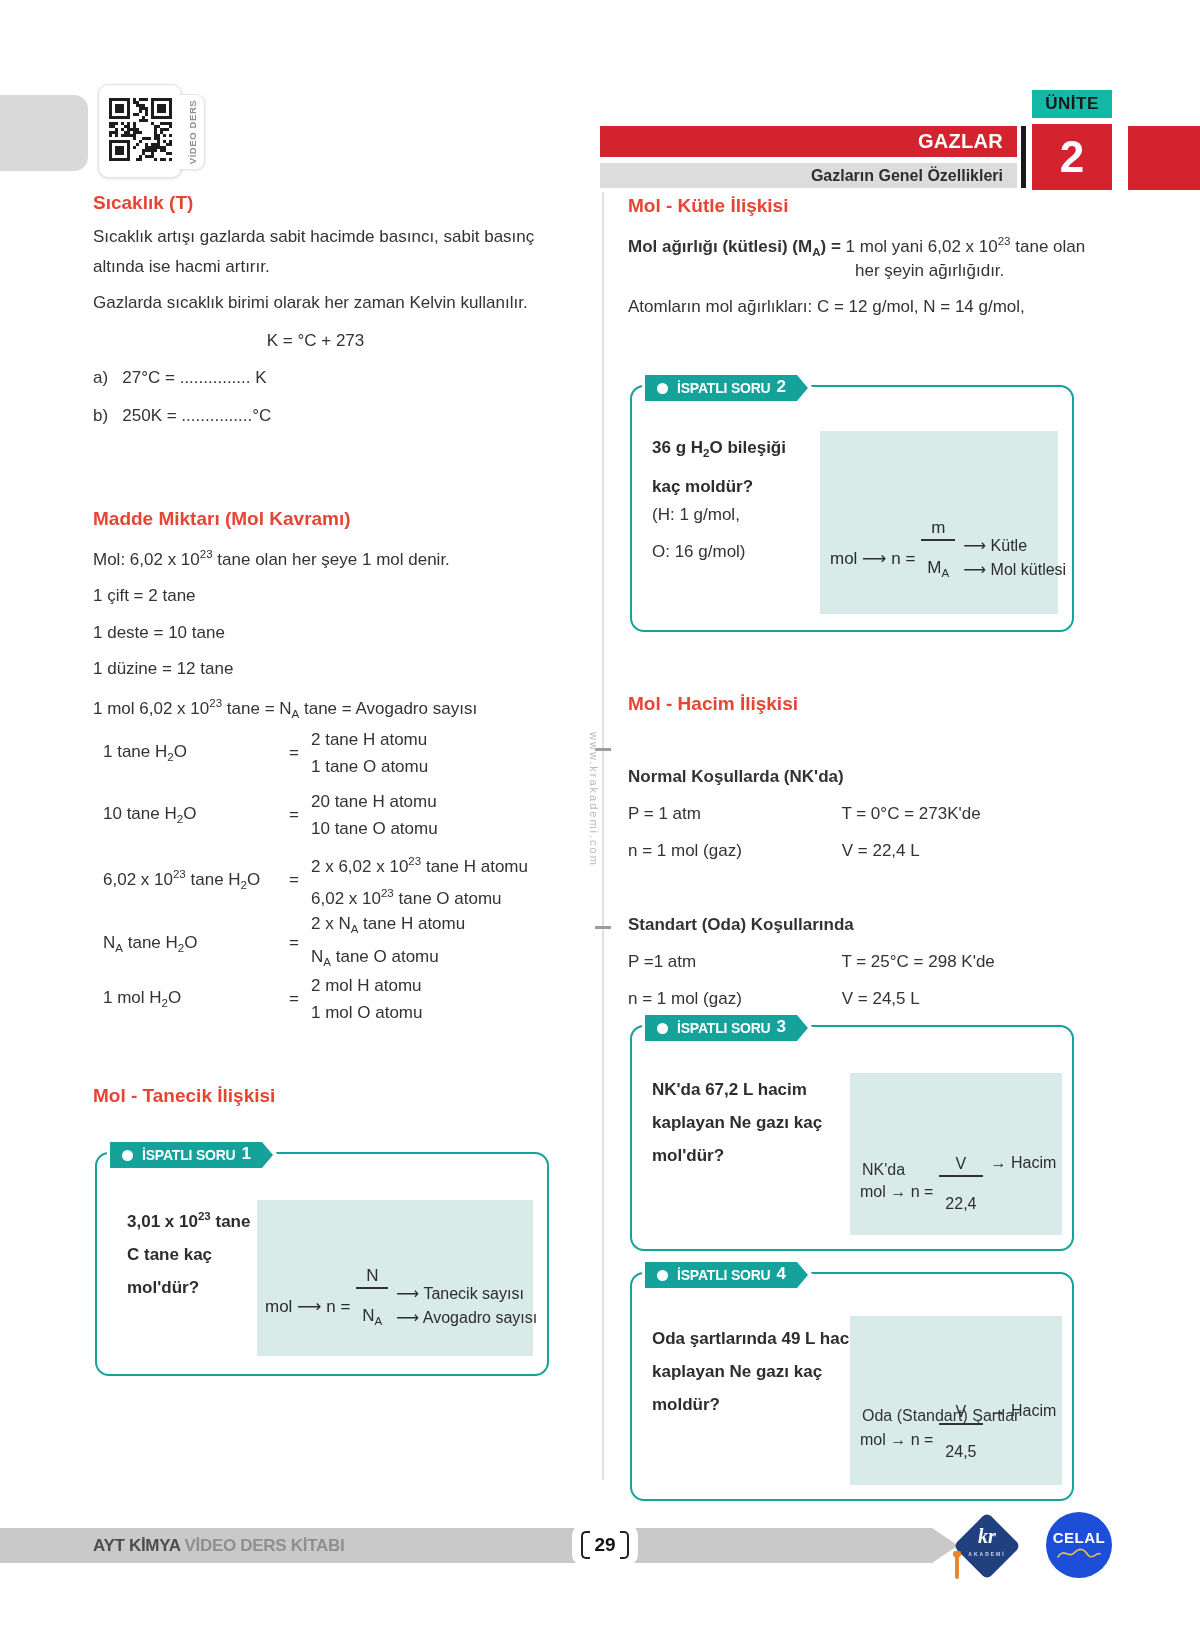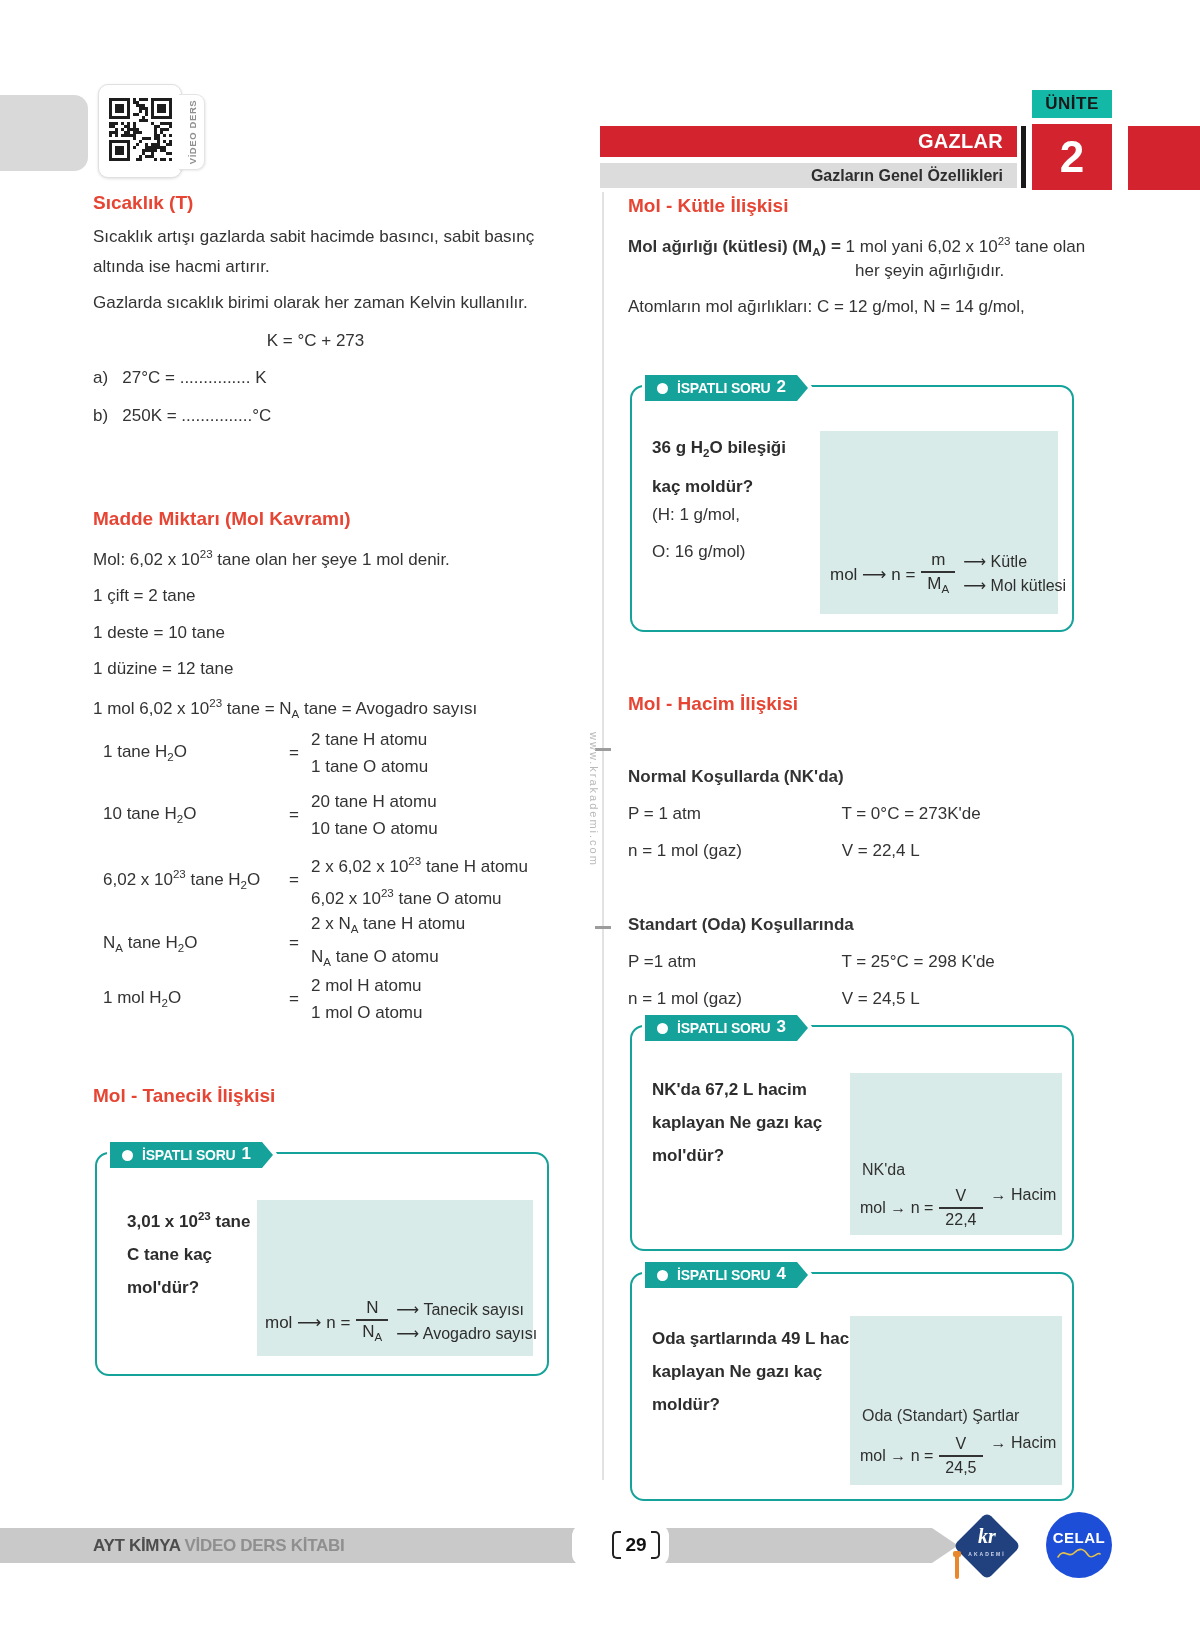--- a/index.html
+++ b/index.html
@@ -50,31 +50,31 @@
   .tag .dot{width:11px;height:11px;border-radius:50%;background:#fff;margin-right:9px;flex:0 0 auto;}
   .tag .t{font-size:14px;font-weight:bold;letter-spacing:-.2px;white-space:nowrap;}
   .tag .n{font-size:17px;font-weight:bold;margin-left:6px;transform:translateY(-1.5px);}
   .soru-q{position:absolute;font-weight:bold;font-size:17px;line-height:33px;color:#2d2d2d;}
   .panel{position:absolute;background:#d9ebe8;}
   .panel-cap{position:absolute;font-size:16px;color:#333;}
   .formula{position:absolute;display:flex;align-items:center;font-size:17px;color:#2d2d2d;}
   .formula .lead{white-space:nowrap;margin-right:6px;}
   .frac{display:inline-flex;flex-direction:column;align-items:center;line-height:22px;}
   .frac .num{padding:0 6px;}
-  .frac .den{border-top:2px solid #333;padding:0 6px;}
+  .frac .den{border-top:2px solid #333;padding:16px 6px;}
   .flabels{display:flex;flex-direction:column;margin-left:8px;line-height:24px;white-space:nowrap;font-size:16px;}
   .flabels.single{justify-content:flex-start;align-self:flex-start;margin-top:-2px;}
   
   .foot-bar{left:0;top:1528px;width:958px;height:35px;background:#c9c9c9;
             clip-path:polygon(0 0,calc(100% - 26px) 0,100% 50%,calc(100% - 26px) 100%,0 100%);
             display:flex;align-items:center;}
   .foot-bar .bt{margin-left:93px;font-size:17px;font-weight:bold;color:#4d4d4d;letter-spacing:-.3px;white-space:nowrap;}
   .foot-bar .bt .lite{color:#8f8f8f;font-weight:bold;}
   .page-pill{left:572px;top:1524px;width:66px;height:42px;background:#fff;border-radius:12px;
-             display:flex;align-items:center;justify-content:center;gap:4px;padding-left:31px;}
+             display:flex;align-items:center;justify-content:center;gap:4px;}
   .brk{width:7px;height:24px;border:2px solid #222;}
   .brk.l{border-right:none;border-radius:5px 0 0 5px;}
   .brk.r{border-left:none;border-radius:0 5px 5px 0;}
   .pnum{font-size:19px;font-weight:bold;color:#111;}
   .kr-wrap{left:952px;top:1511px;width:70px;height:70px;}
   .kr-d{position:absolute;left:11px;top:11px;width:48px;height:48px;background:#20407e;border-radius:6px;transform:rotate(45deg);}
   .kr-txt{position:absolute;left:0;top:14px;width:70px;text-align:center;color:#fff;
           font-family:"Liberation Serif","DejaVu Serif",serif;font-style:italic;font-weight:bold;font-size:20px;line-height:22px;}
   .kr-sub{position:absolute;left:0;top:40px;width:70px;text-align:center;color:#cfd8ea;font-size:5px;letter-spacing:2px;font-weight:bold;}
   .tassel{position:absolute;left:3px;top:44px;width:4px;height:24px;background:#e8872b;border-radius:2px;}

